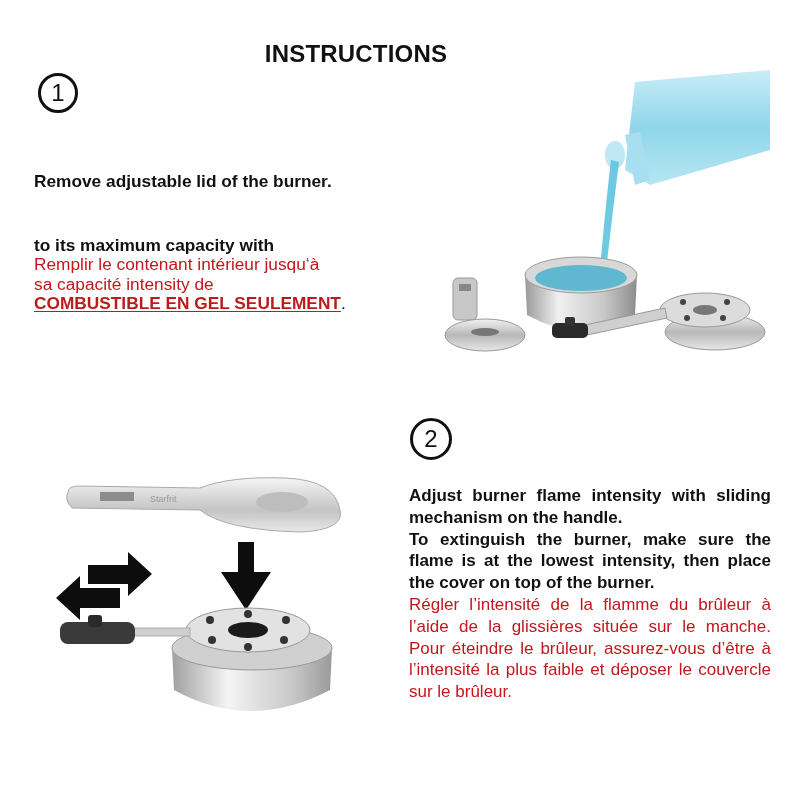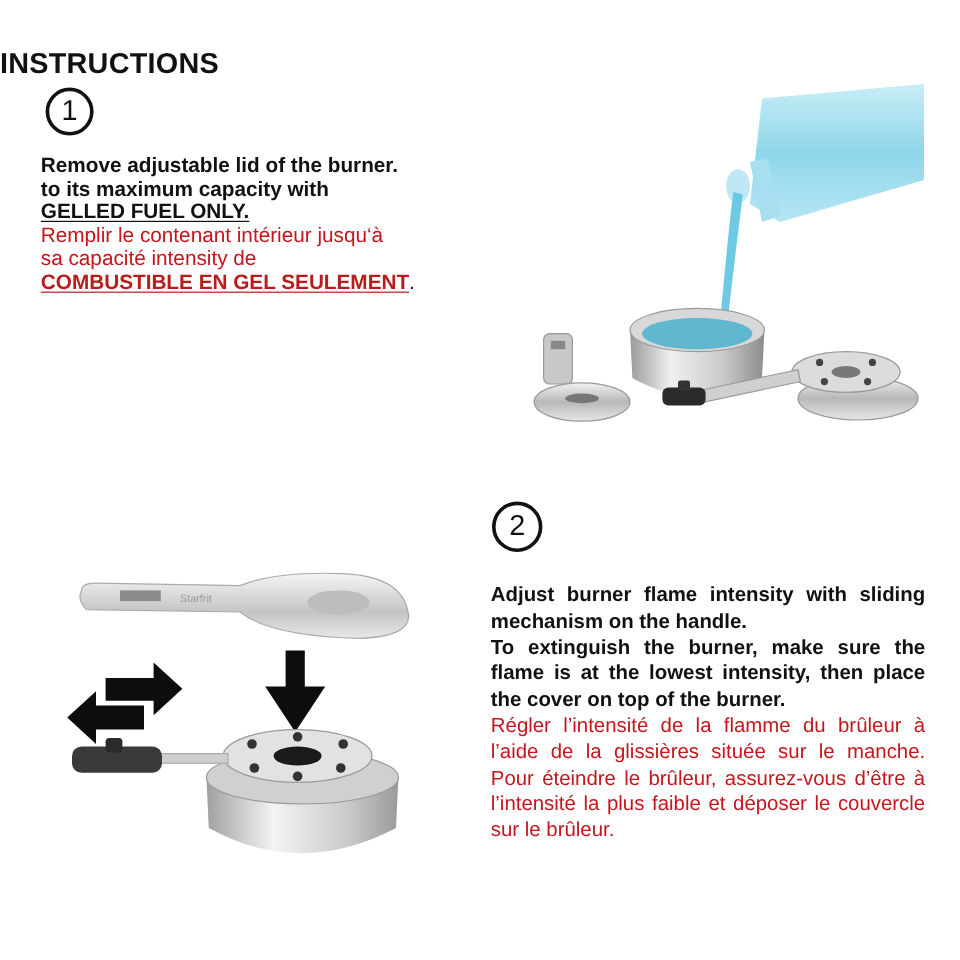--- a/index.html
+++ b/index.html
@@ -1,21 +1,21 @@
 <!DOCTYPE html>
 <html><head>
   <meta charset="utf-8">
   <style>
     html, body { margin: 0; padding: 0; background: #ffffff; }
     body { width: 800px; height: 800px; position: relative; overflow: hidden; font-family: "Liberation Sans", sans-serif; }
-    .title { position: absolute; left: 0; top: 40px; width: 712px; text-align: left; font-weight: bold; font-size: 24px; color: #111; letter-spacing: 0.2px; }
+    .title { position: absolute; left: 0; top: 40px; width: 712px; text-align: center; font-weight: bold; font-size: 24px; color: #111; letter-spacing: 0.2px; }
     .step-num { position: absolute; width: 36px; height: 36px; border: 3px solid #111; border-radius: 50%; display: flex; align-items: center; justify-content: center; font-size: 24px; font-weight: 500; color: #111; box-sizing: border-box; }
     .step1-num { left: 38px; top: 73px; width: 40px; height: 40px; }
     .step2-num { left: 410px; top: 418px; width: 42px; height: 42px; }
-    .en { font-weight: bold; color: #111; }
+    .en { font-weight: bold; color: #111; margin-top: 44px; }
     .fr { color: #c4161c; }
     .block1 { position: absolute; left: 34px; top: 128px; width: 370px; font-size: 17.3px; line-height: 19.6px; }
     .block1 .line { display: block; white-space: nowrap; }
     .u { text-decoration: underline; text-underline-offset: 2px; }
     .fr-bold { font-weight: bold; color: #b91c1c; }
     .dot { color: #111; }
     .block2 { position: absolute; left: 409px; top: 485px; width: 362px; font-size: 17px; line-height: 21.8px; text-align: justify; }
     .block2 p { margin: 0; }
     .illus { position: absolute; }
     .illus1 { left: 425px; top: 70px; width: 355px; height: 290px; }
@@ -26,21 +26,20 @@
 
 <div class="title">INSTRUCTIONS</div>
 
 <div class="step-num step1-num">
   <span>1</span>
 </div>
 
 <div class="block1">
   <span class="line en">Remove adjustable lid of the burner.</span>
   <span class="line en">to its maximum capacity with</span>
-  <span class="line en u">GELLED FUEL ONLY.</span>
   <span class="line fr">Remplir le contenant intérieur jusqu‘à</span>
   <span class="line fr">sa capacité intensity de</span>
   <span class="line"><span class="fr-bold u">COMBUSTIBLE EN GEL SEULEMENT</span><span class="dot">.</span></span>
 </div>
 
 <svg class="illus illus1" viewBox="0 0 355 290" xmlns="http://www.w3.org/2000/svg">
   <defs>
     <linearGradient id="bottle" x1="0" y1="0" x2="0" y2="1">
       <stop offset="0" stop-color="#c9edf7"></stop>
       <stop offset="0.5" stop-color="#8fd6ea"></stop>

